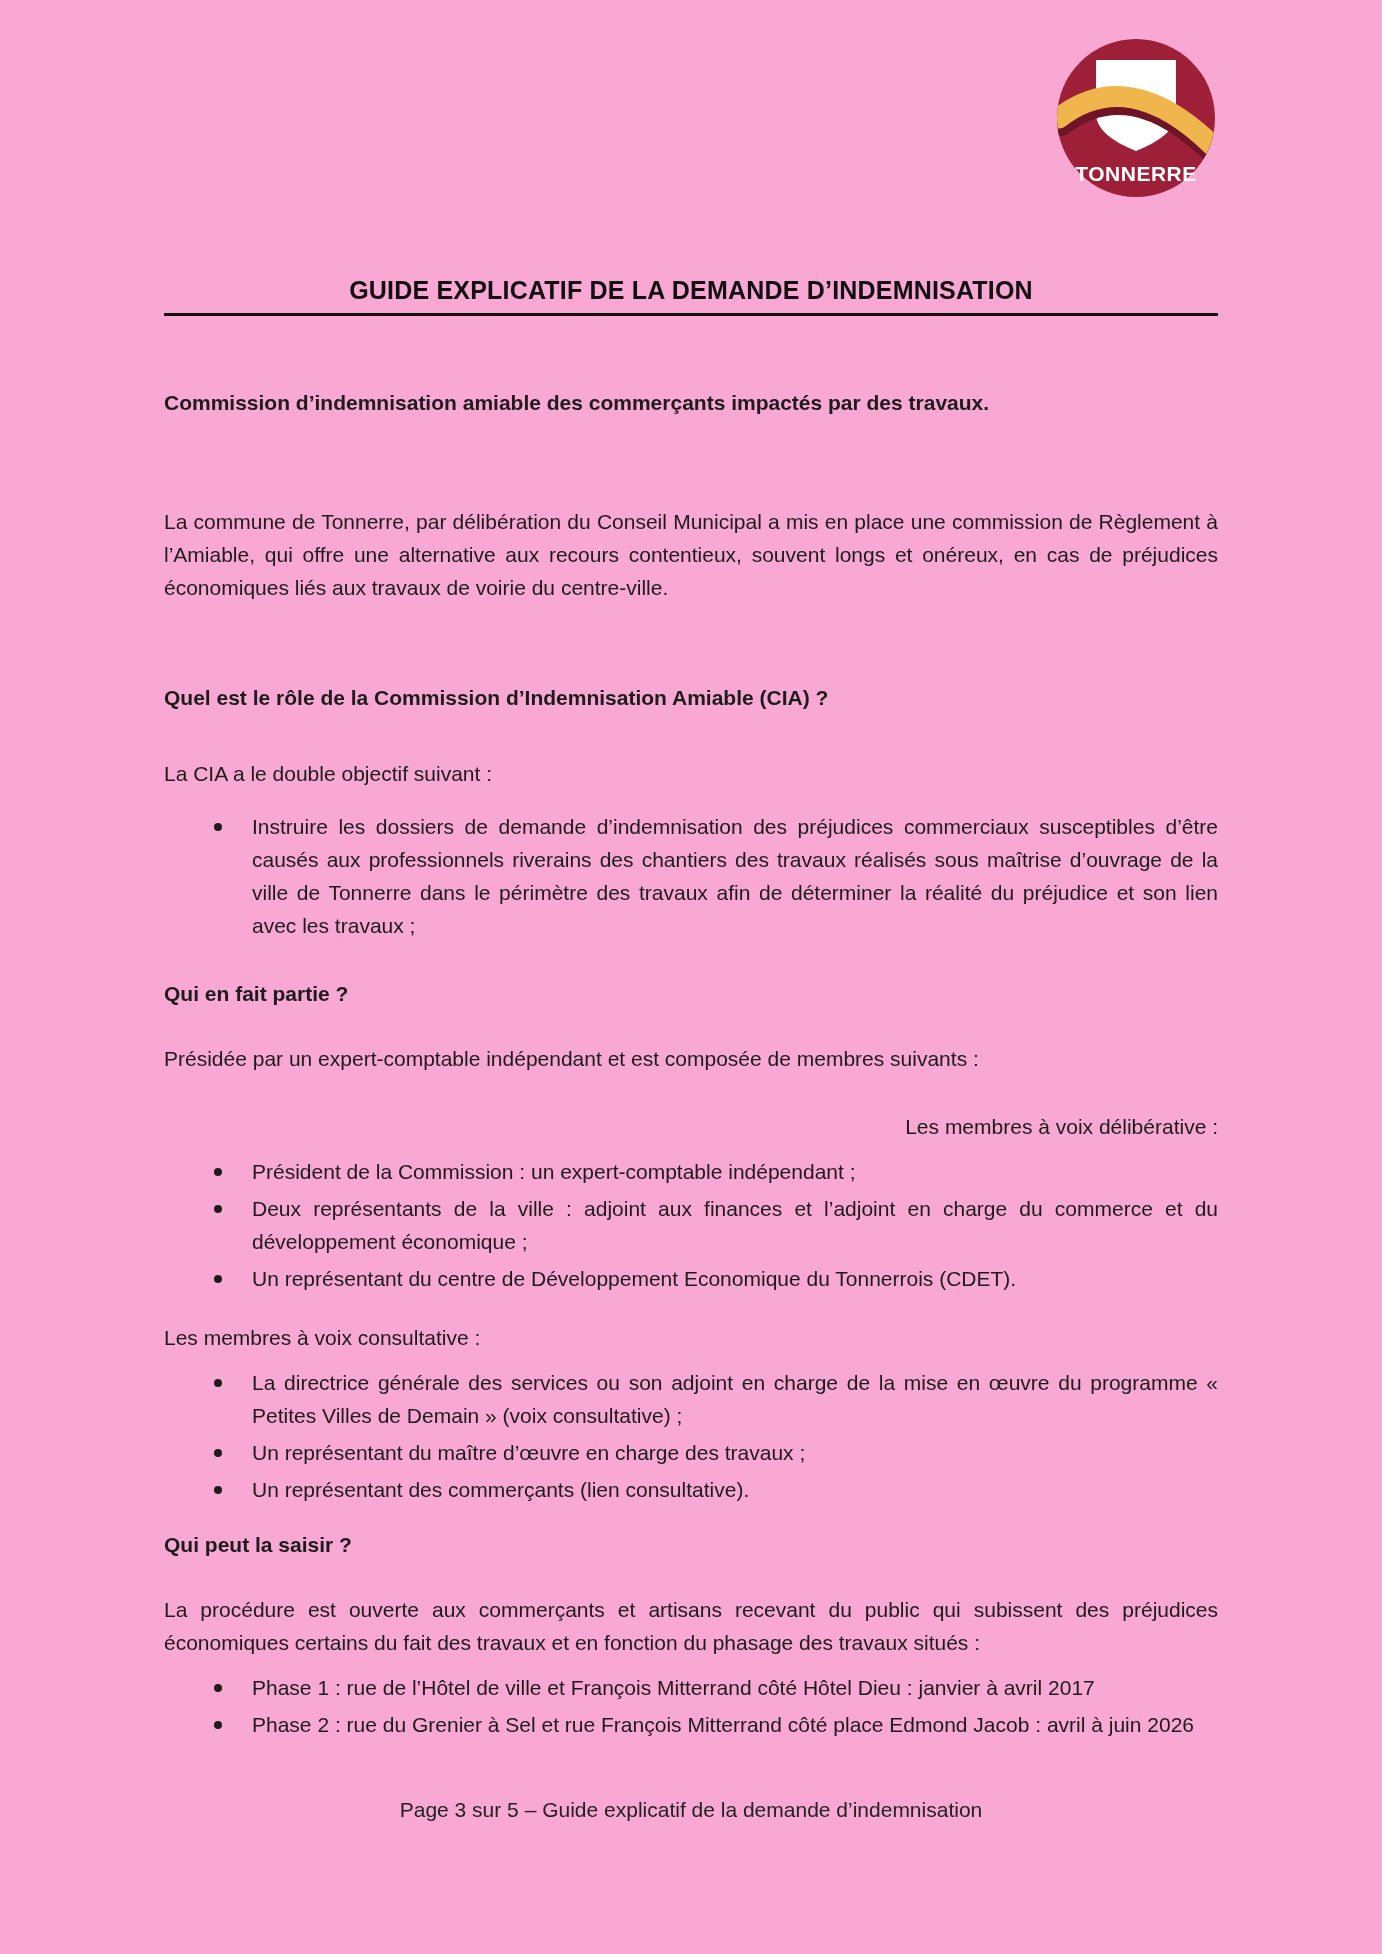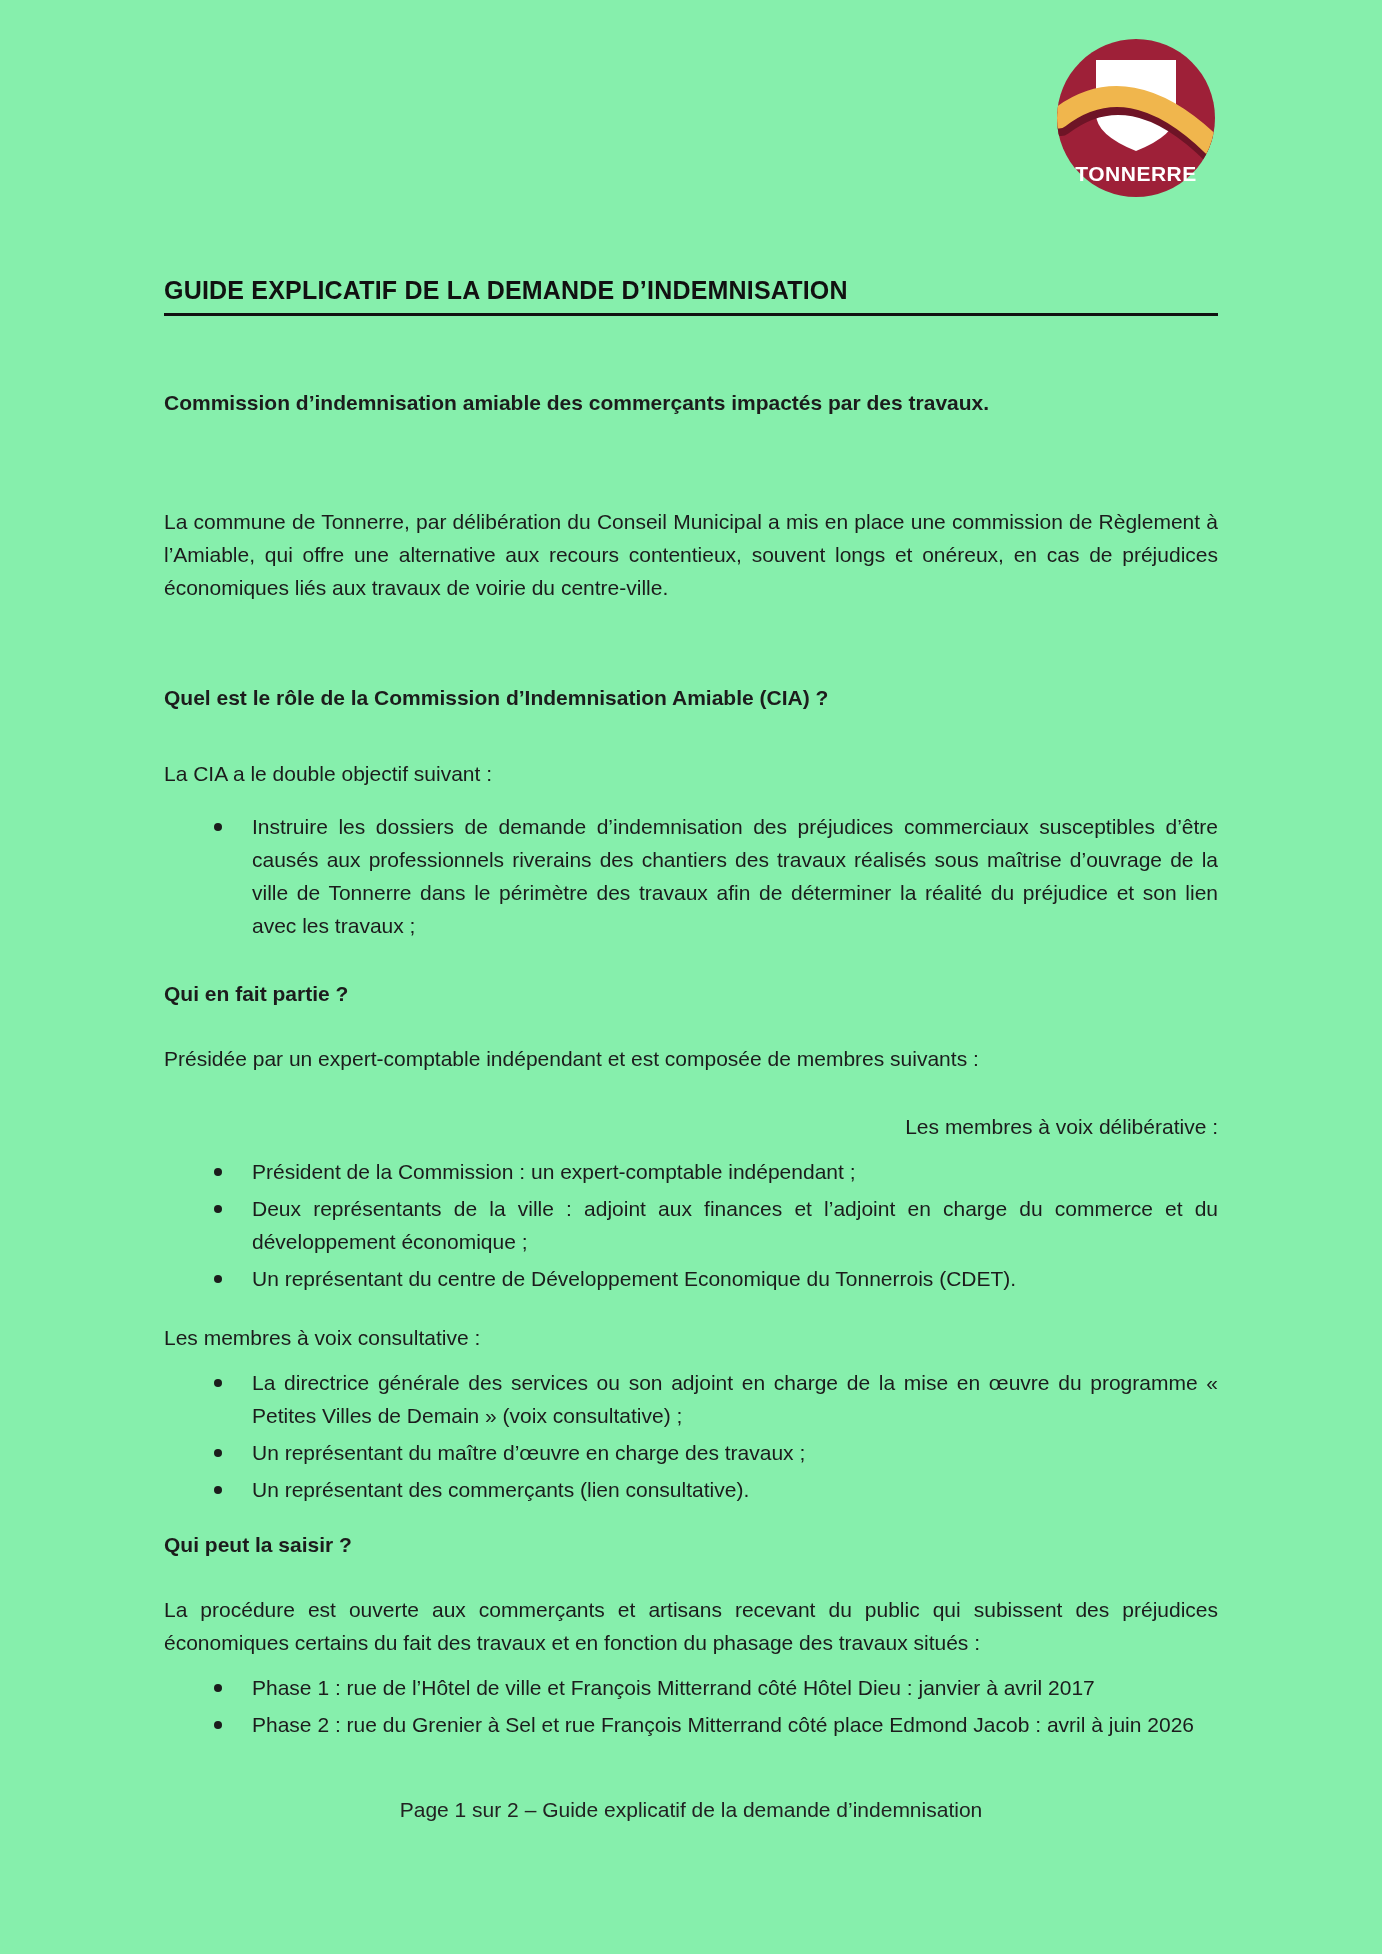--- a/index.html
+++ b/index.html
@@ -2,38 +2,39 @@
 <html><head>
 <meta charset="utf-8">
 <style>
   * { margin: 0; padding: 0; box-sizing: border-box; }
   html, body { background: #e8e8e8; }
   .page {
     position: relative;
     width: 1382px;
     height: 1954px;
     margin: 0 auto;
-    background: #86efac;
+    background: #f9a8d4;
     font-family: "Liberation Sans", "DejaVu Sans", sans-serif;
     color: #1c1c1c;
     overflow: hidden;
   }
   .logo {
     position: absolute;
     top: 38px;
     left: 1055px;
     width: 162px;
     height: 160px;
   }
   .content {
     padding: 276px 164px 0 164px;
     font-size: 21px;
     line-height: 33px;
   }
   .title-block {
+    text-align: center;
     border-bottom: 3px solid #111111;
     padding-bottom: 9px;
   }
   .doc-title {
     font-size: 25px;
     line-height: 28px;
     font-weight: bold;
     color: #111111;
     letter-spacing: 0.2px;
   }
@@ -130,16 +131,16 @@
       <li>Un représentant des commerçants (lien consultative).</li>
     </ul>
 
     <p class="sec-heading saisir-heading">Qui peut la saisir ?</p>
     <p class="para saisir-lead">La procédure est ouverte aux commerçants et artisans recevant du public qui subissent des préjudices économiques certains du fait des travaux et en fonction du phasage des travaux situés :</p>
     <ul class="doc-list tight-list">
       <li>Phase 1 : rue de l’Hôtel de ville et François Mitterrand côté Hôtel Dieu : janvier à avril 2017</li>
       <li>Phase 2 : rue du Grenier à Sel et rue François Mitterrand côté place Edmond Jacob : avril à juin 2026</li>
     </ul>
 
-    <div class="footer">Page 1 sur 2 – Guide explicatif de la demande d’indemnisation</div>
+    <div class="footer">Page 3 sur 5 – Guide explicatif de la demande d’indemnisation</div>
 
   </div>
 </div>
 
 </body></html>

